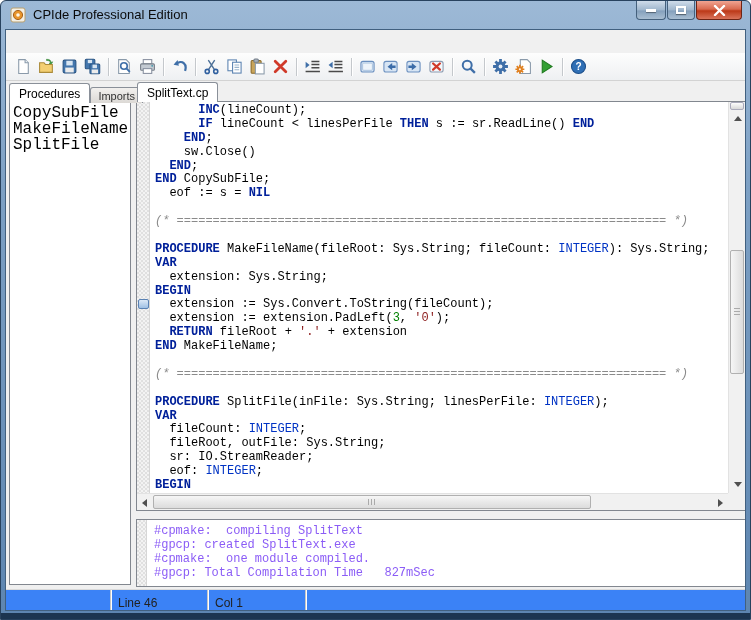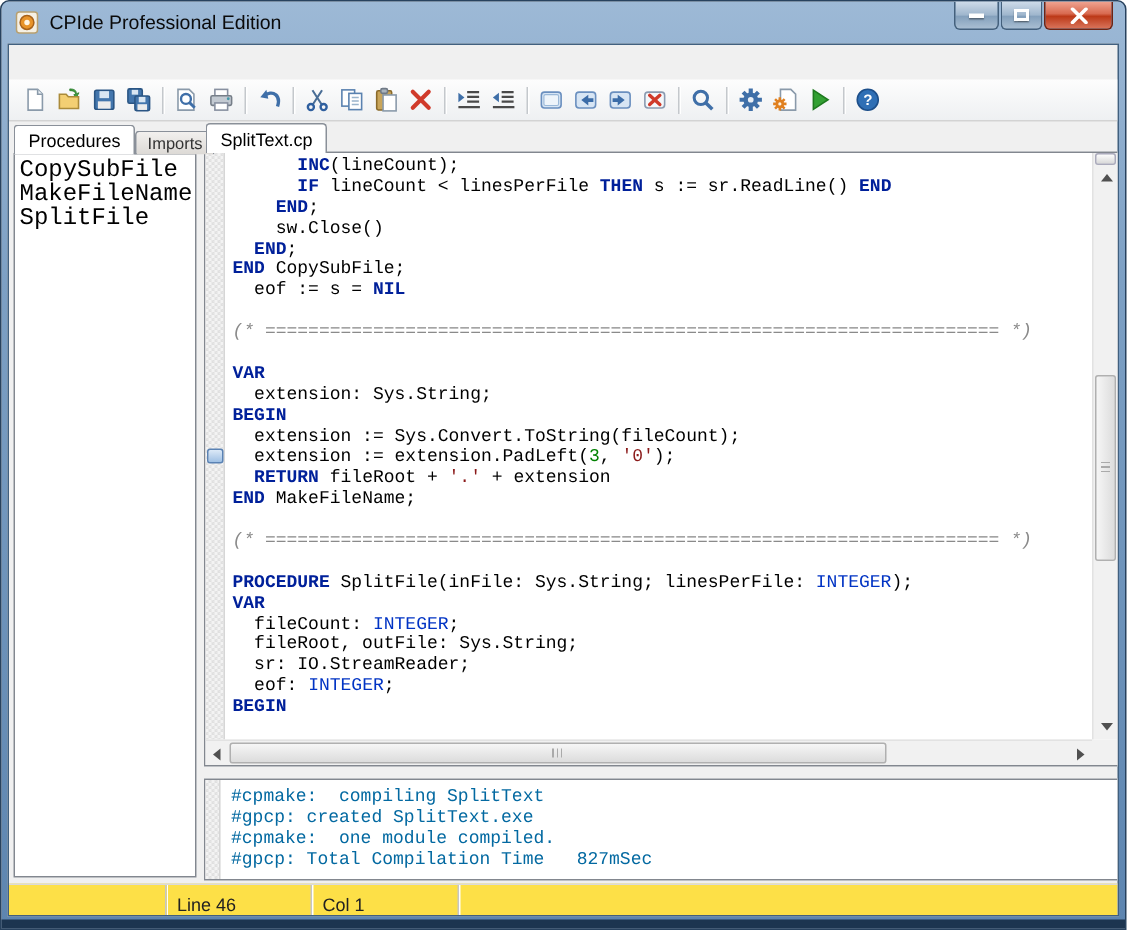--- a/index.html
+++ b/index.html
@@ -95,24 +95,24 @@
   
   .output-box { position:absolute; left:130px; top:489px; width:610px; height:68px; background:#fff;
                 border:1px solid #82878f; }
   .out-gutter { position:absolute; left:0; top:0; bottom:0; width:10px; border-right:1px solid #d6d6d6;
                 background-color:#f3f3f3;
                 background-image:linear-gradient(45deg,#e0e0e0 25%,transparent 25%,transparent 75%,#e0e0e0 75%),
                                  linear-gradient(45deg,#e0e0e0 25%,transparent 25%,transparent 75%,#e0e0e0 75%);
                 background-size:4px 4px; background-position:0 0,2px 2px; }
   .out-area { position:absolute; left:11px; right:0; top:0; bottom:0;
               font-family:"Liberation Mono","DejaVu Sans Mono",monospace; font-size:12px; padding:4px 0 0 6px; }
-  .out-line { height:14px; line-height:14px; white-space:pre; color:#0369a1; }
-
-  
-  .statusbar { position:absolute; left:0; right:0; top:559px; height:26px; background:#fde047;
+  .out-line { height:14px; line-height:14px; white-space:pre; color:#8b5cf6; }
+
+  
+  .statusbar { position:absolute; left:0; right:0; top:559px; height:26px; background:#3b82f6;
                border-top:1px solid #dadada; display:flex; font-size:12px; color:#222; }
   .status-cell { border-right:1px solid #c6c6c6; box-shadow:1px 0 0 #fff; display:flex; align-items:center;
                  padding-left:7px; }
   .sc-0 { width:105px; } .sc-1 { width:97px; } .sc-2 { width:98px; } .sc-3 { flex:1; border-right:none; box-shadow:none; }
 </style>
 <style>.tok-k{color:#00209a} .tok-t{color:#0033c4} .tok-num{color:#008000} .tok-s{color:#8b1a1a} .tok-c{color:#8a8a8a}</style></head>
 <body>
 
 <div class="window">
 
@@ -367,20 +367,21 @@
           <div class="code-line"><span class="tok-n">      </span><span class="tok-k">INC</span><span class="tok-n">(lineCount);</span></div>
           <div class="code-line"><span class="tok-n">      </span><span class="tok-k">IF</span><span class="tok-n"> lineCount &lt; linesPerFile </span><span class="tok-k">THEN</span><span class="tok-n"> s := sr.ReadLine() </span><span class="tok-k">END</span></div>
           <div class="code-line"><span class="tok-n">    </span><span class="tok-k">END</span><span class="tok-n">;</span></div>
           <div class="code-line"><span class="tok-n">    sw.Close()</span></div>
           <div class="code-line"><span class="tok-n">  </span><span class="tok-k">END</span><span class="tok-n">;</span></div>
           <div class="code-line"><span class="tok-k">END</span><span class="tok-n"> CopySubFile;</span></div>
           <div class="code-line"><span class="tok-n">  eof := s = </span><span class="tok-k">NIL</span></div>
           <div class="code-line">&nbsp;</div>
           <div class="code-line"><span class="tok-c">(* ==================================================================== *)</span></div>
           <div class="code-line">&nbsp;</div>
+          <div class="code-line"><span class="tok-k">PROCEDURE</span><span class="tok-n"> MakeFileName(fileRoot: Sys.String; fileCount: </span><span class="tok-t">INTEGER</span><span class="tok-n">): Sys.String;</span></div>
           <div class="code-line"><span class="tok-k">VAR</span></div>
           <div class="code-line"><span class="tok-n">  extension: Sys.String;</span></div>
           <div class="code-line"><span class="tok-k">BEGIN</span></div>
           <div class="code-line"><span class="tok-n">  extension := Sys.Convert.ToString(fileCount);</span></div>
           <div class="code-line"><span class="tok-n">  extension := extension.PadLeft(</span><span class="tok-num">3</span><span class="tok-n">, </span><span class="tok-s">'0'</span><span class="tok-n">);</span></div>
           <div class="code-line"><span class="tok-n">  </span><span class="tok-k">RETURN</span><span class="tok-n"> fileRoot + </span><span class="tok-s">'.'</span><span class="tok-n"> + extension</span></div>
           <div class="code-line"><span class="tok-k">END</span><span class="tok-n"> MakeFileName;</span></div>
           <div class="code-line">&nbsp;</div>
           <div class="code-line"><span class="tok-c">(* ==================================================================== *)</span></div>
           <div class="code-line">&nbsp;</div>

